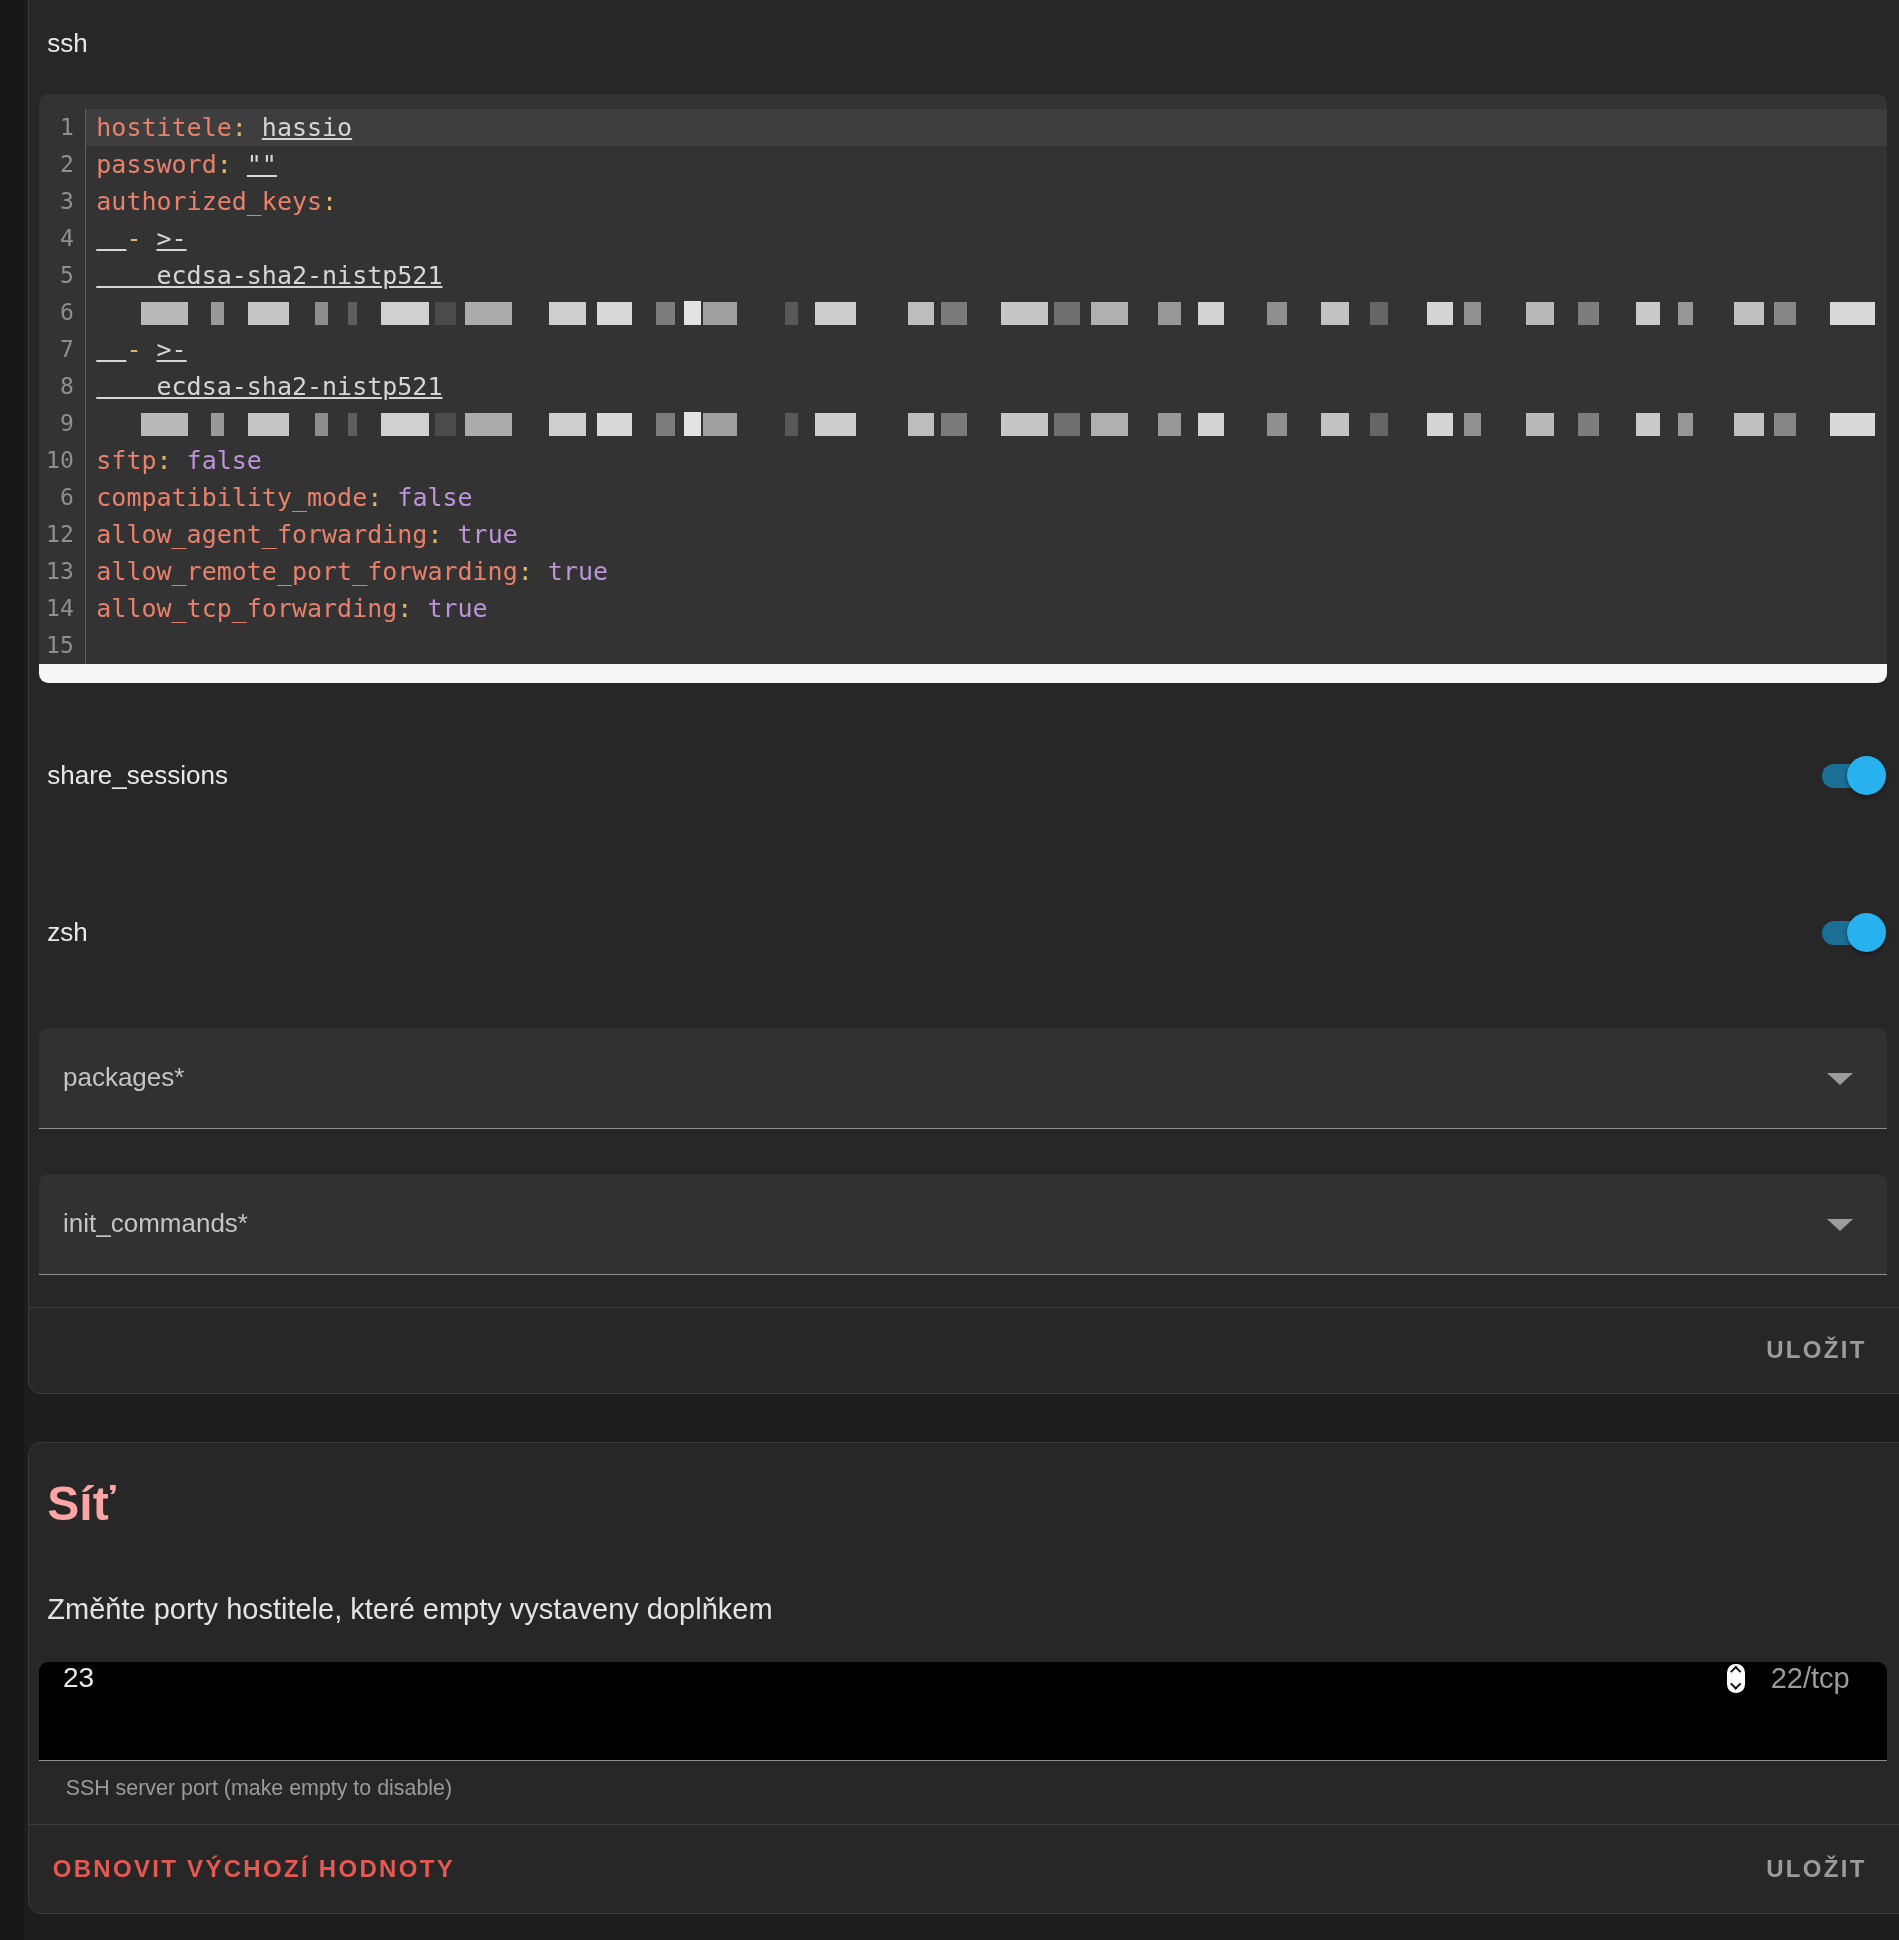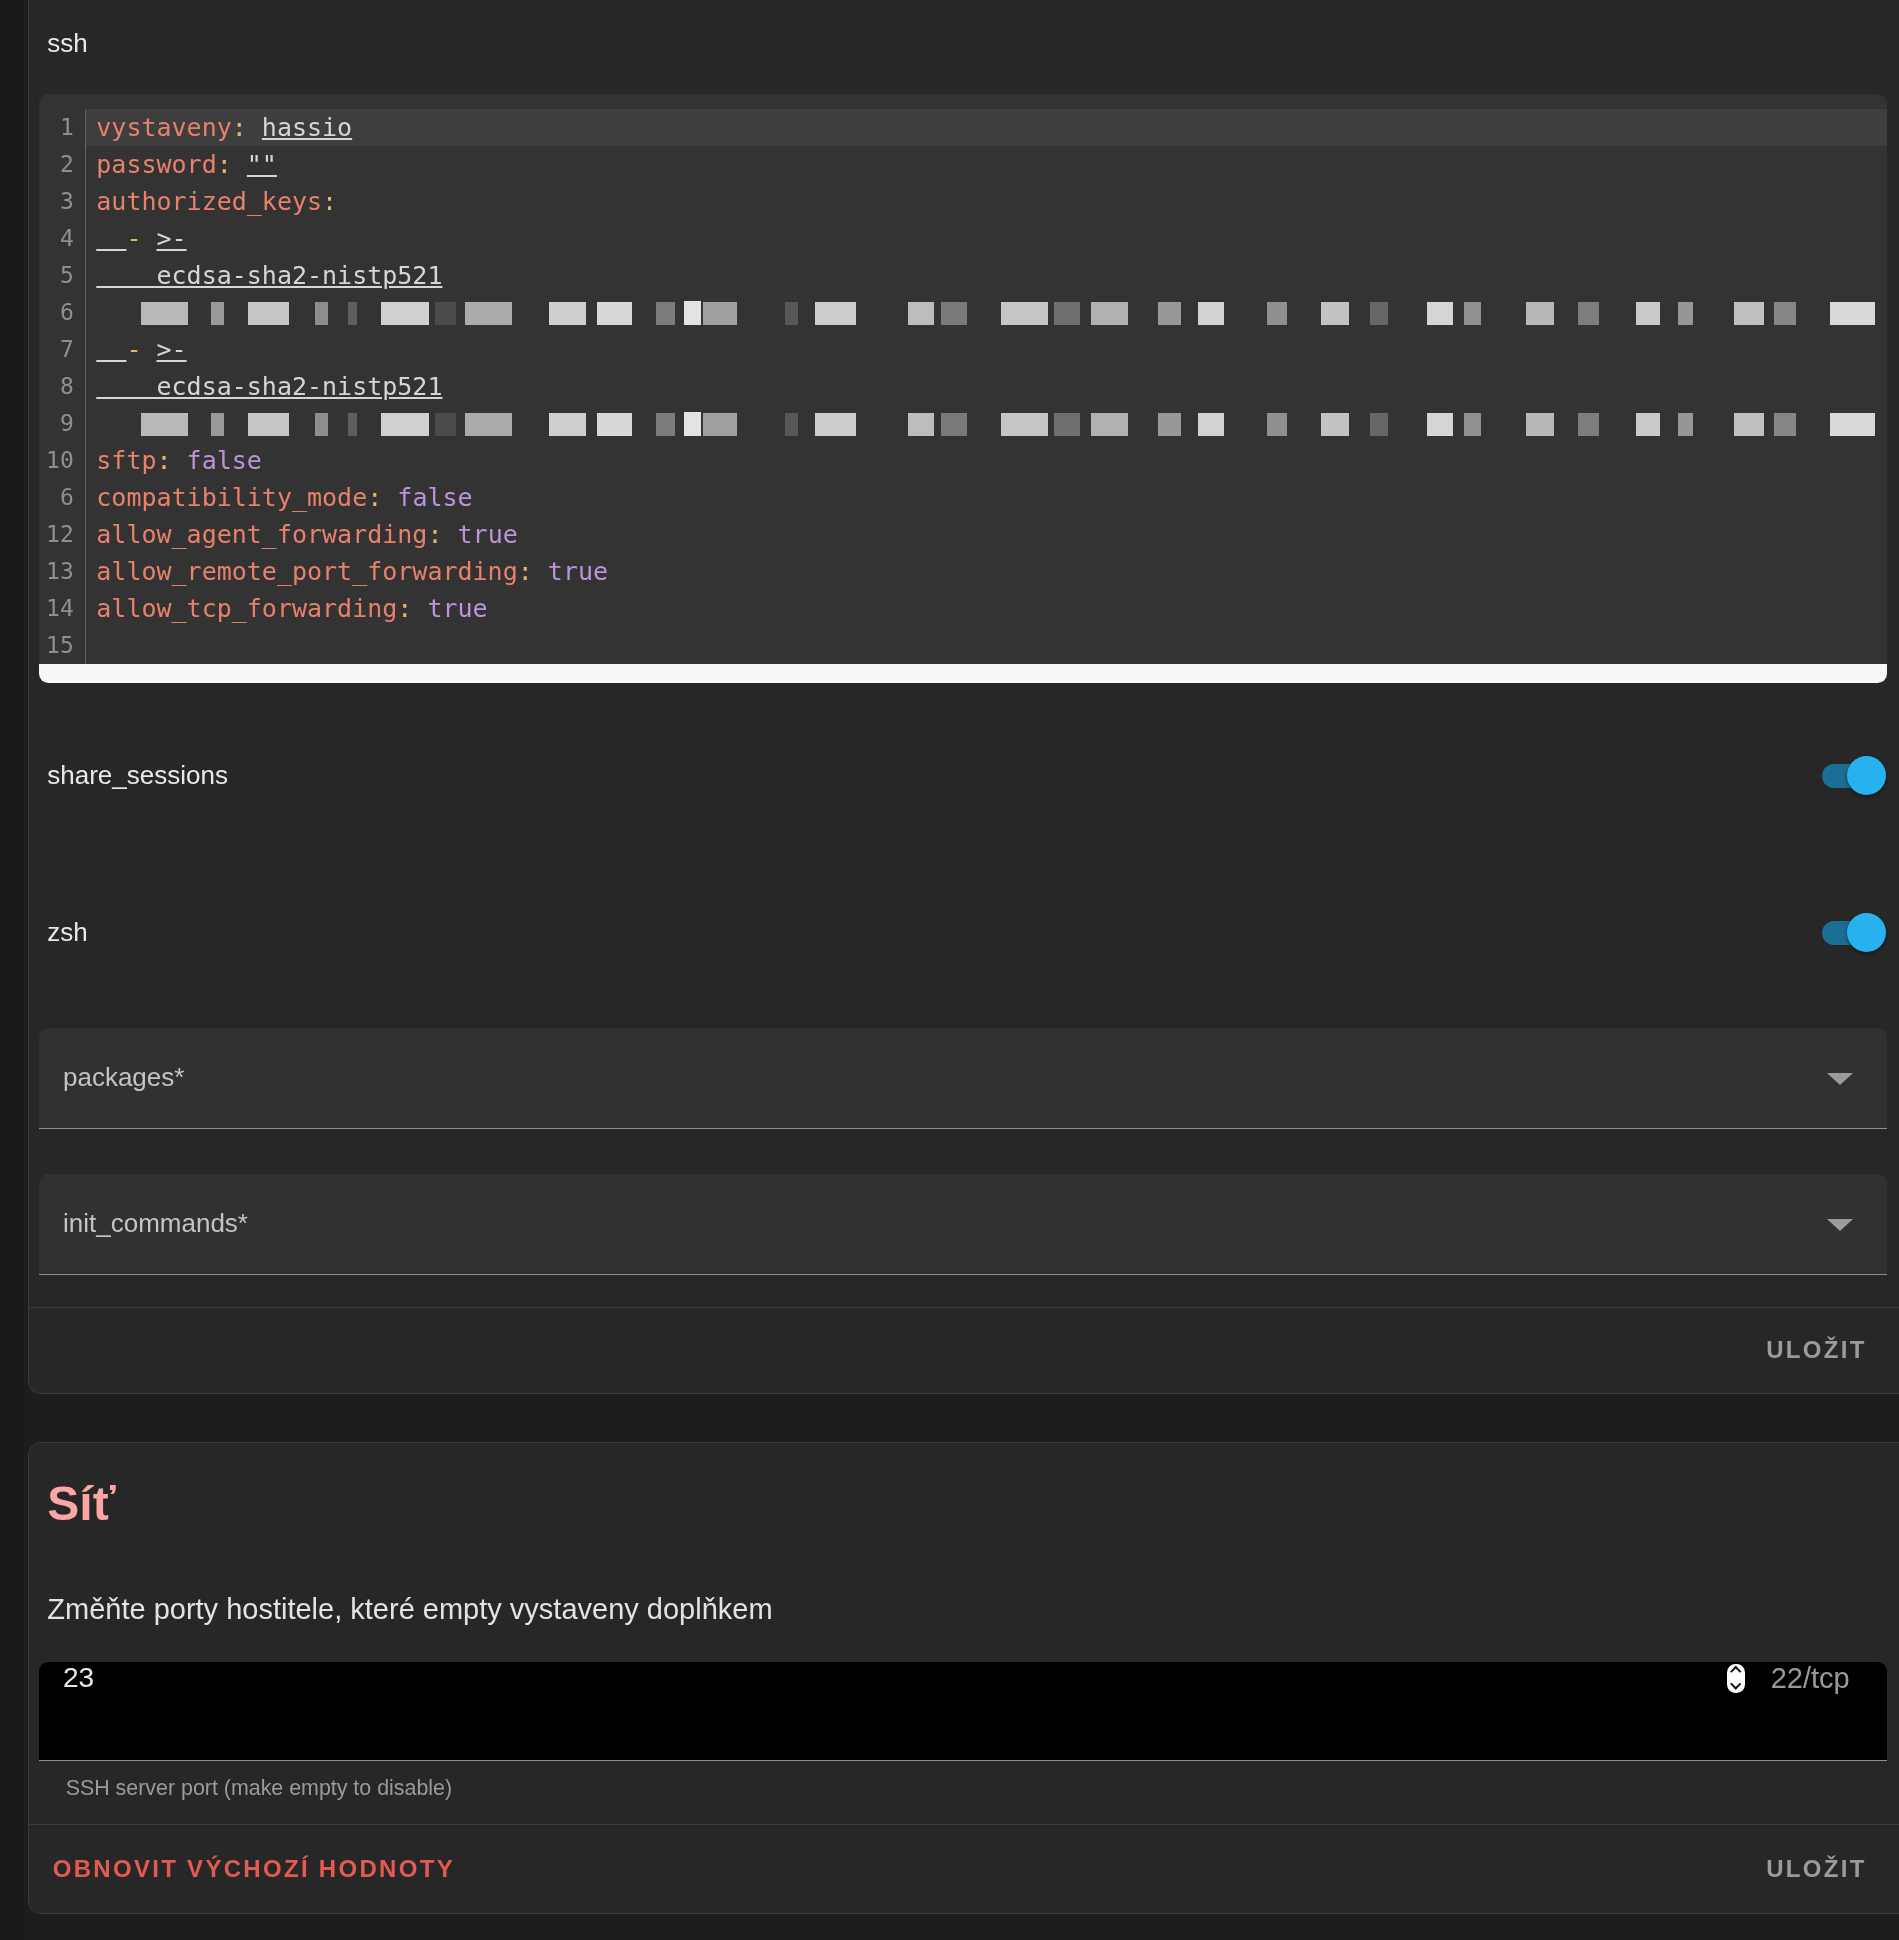--- a/index.html
+++ b/index.html
@@ -114,21 +114,21 @@
 <div class="screen">
 
   <div class="card card-top">
 
     <div class="section-label">ssh</div>
 
     <div class="editor">
       <div class="editor-scroll" id="editor-lines">
           <div class="line active">
             <div class="gutter">1</div>
-            <div class="code"><span class="tok tok-key">vystaveny</span><span class="tok tok-colon">: </span><span class="tok tok-text">hassio</span></div>
+            <div class="code"><span class="tok tok-key">hostitele</span><span class="tok tok-colon">: </span><span class="tok tok-text">hassio</span></div>
           </div>
           <div class="line">
             <div class="gutter">2</div>
             <div class="code"><span class="tok tok-key">password</span><span class="tok tok-colon">: </span><span class="tok tok-text">""</span></div>
           </div>
           <div class="line">
             <div class="gutter">3</div>
             <div class="code"><span class="tok tok-key">authorized_keys</span><span class="tok tok-colon">:</span></div>
           </div>
           <div class="line">

